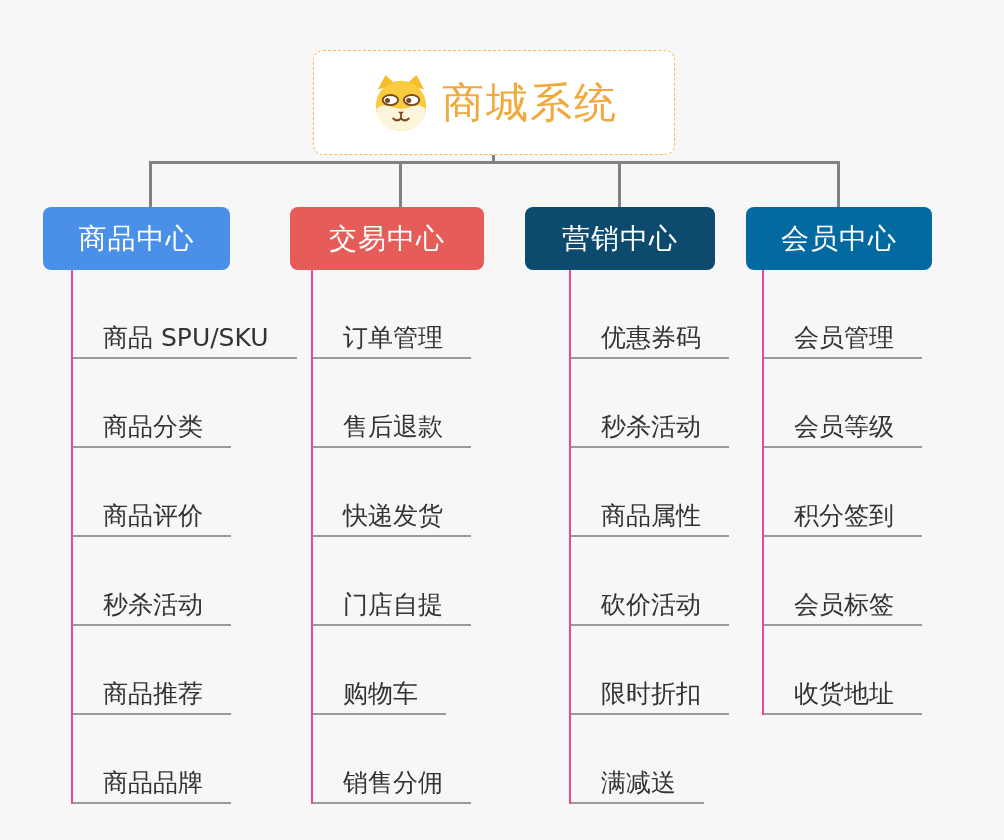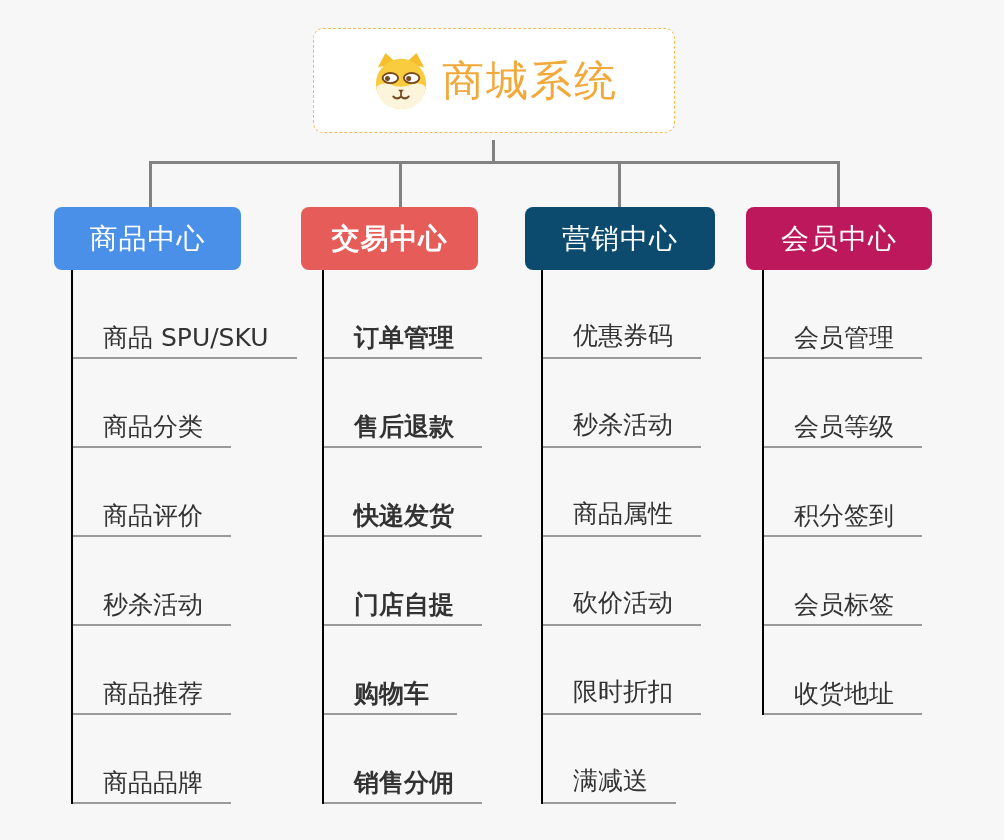--- a/index.html
+++ b/index.html
@@ -7,38 +7,38 @@
           font-family:"DejaVu Sans","Liberation Sans",sans-serif;}
 
   
   .line{position:absolute;background:#828282;}
   .stub-root{left:492px;top:140px;width:3px;height:23px;}
   .bus{left:149px;top:161px;width:691px;height:3px;}
   .drop{top:161px;width:3px;height:47px;}
   .drop-1{left:149px;} .drop-2{left:399px;} .drop-3{left:618px;} .drop-4{left:837px;}
 
   
-  .root-node{position:absolute;left:313px;top:28px;width:362px;height:105px;background:#ffffff;
+  .root-node{position:absolute;left:313px;top:50px;width:362px;height:105px;background:#ffffff;
              border:1px dashed #F5BB4F;border-radius:10px;box-sizing:border-box;
              display:flex;align-items:center;justify-content:center;gap:10px;cursor:default;}
   .root-title{font-size:42px;letter-spacing:2px;font-weight:500;white-space:nowrap;}
   .shiba{width:62px;height:58px;flex:0 0 auto;}
 
   
   .center-node{position:absolute;top:207px;height:63px;border-radius:8px;color:#ffffff;
                font-size:28px;letter-spacing:1px;display:flex;align-items:center;justify-content:center;
                white-space:nowrap;}
-  .cn-1{left:54px;width:187px;}
-  .cn-2{left:301px;width:177px;font-weight:bold;}
+  .cn-1{left:43px;width:187px;}
+  .cn-2{left:290px;width:194px;}
   .cn-3{left:525px;width:190px;}
   .cn-4{left:746px;width:186px;}
 
   
-  .column{position:absolute;top:270px;border-left:2px solid #000000;}
-  .col-1{left:71px;} .col-2{left:322px;font-weight:bold;} .col-3{left:541px;font-family:Liberation Mono, monospace;} .col-4{left:762px;}
+  .column{position:absolute;top:270px;border-left:2px solid #ec4899;}
+  .col-1{left:71px;} .col-2{left:311px;} .col-3{left:569px;} .col-4{left:762px;}
   .item{height:89px;display:flex;align-items:flex-end;}
   .item-label{display:inline-block;padding:0 28px 7px 30px;border-bottom:2px solid #9a9a9a;
               font-size:25px;color:#333333;white-space:nowrap;line-height:1;}
 </style>
 </head>
 <body>
 
 <div class="canvas">
 
   <div class="line stub-root"></div>
@@ -124,21 +124,21 @@
         <span class="item-label">砍价活动</span>
       </div>
     <div class="item">
         <span class="item-label">限时折扣</span>
       </div>
     <div class="item">
         <span class="item-label">满减送</span>
       </div>
   </div>
 
-  <div class="center-node cn-4" style="background-color: #be185d; text-align: center;">会员中心</div>
+  <div class="center-node cn-4" style="background-color: #0369a1; text-align: center;">会员中心</div>
   <div class="column col-4">
     <div class="item">
         <span class="item-label">会员管理</span>
       </div>
     <div class="item">
         <span class="item-label">会员等级</span>
       </div>
     <div class="item">
         <span class="item-label">积分签到</span>
       </div>

